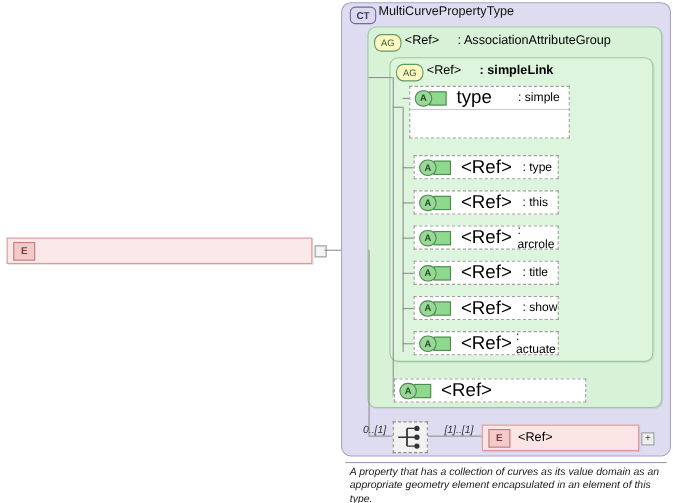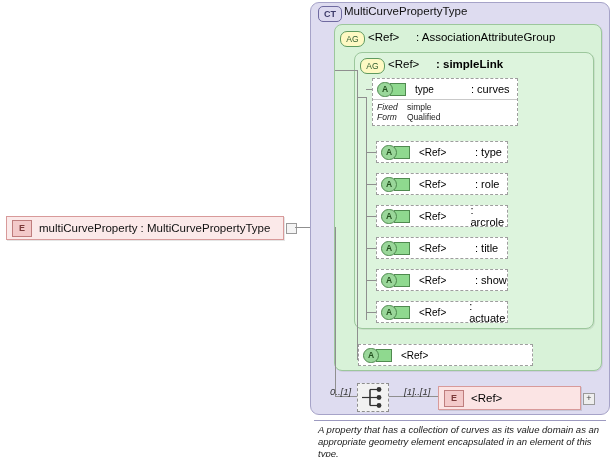--- a/index.html
+++ b/index.html
@@ -83,21 +83,21 @@
     position:absolute;left:0;top:0;width:16px;height:15px;
     background:#9ad79a;border:1px solid #4f8a4f;border-radius:8px;
     font-size:8.5px;font-weight:bold;color:#24511f;
     display:flex;align-items:center;justify-content:center;
     box-sizing:border-box;z-index:2;
   }
   .badge-a .sq{
     position:absolute;left:13px;top:1px;width:16px;height:13px;
     background:#8fd98f;border:1px solid #4f8a4f;box-sizing:border-box;
   }
-  .attr-name{font-size:10px;width:56px;}
+  .attr-name{font-size:17px;width:56px;}
   .attr-type{font-size:11px;}
 
   
   #type-card{
     left:372px;top:78px;width:146px;height:48px;
     border:1px dashed #9e9e9e;background:#ffffff;box-sizing:border-box;
   }
   #type-head{
     height:21px;display:flex;align-items:center;
     border-bottom:1px solid #c9c9c9;box-sizing:border-box;
@@ -141,21 +141,20 @@
   #doc-text{
     left:318px;top:424px;width:286px;
     font-size:9.5px;font-style:italic;color:#1a1a1a;line-height:12px;
   }
 </style>
 </head>
 <body>
 
 <div class="abs" id="root-element">
   <span class="badge-e">E</span>
-  <span class="root-label">multiCurveProperty  : MultiCurvePropertyType</span>
 </div>
 <div class="abs" id="root-expander"></div>
 
 <div class="abs ln lnh" style="left:295px;top:227px;width:40px;"></div>
 
 <div class="abs" id="ct-container"></div>
 <div class="abs badge-ct">CT</div>
 <div class="abs" id="ct-title">MultiCurvePropertyType</div>
 
 <div class="abs" id="ag-outer"></div>
@@ -186,49 +185,39 @@
 <div class="abs ln lnh" style="left:366px;top:312px;width:10px;"></div>
 <div class="abs ln lnh" style="left:357px;top:355px;width:9px;"></div>
 
 <div class="abs" id="type-card">
   <div id="type-head">
     <span class="badge-a">
       <span class="circ">A</span>
       <span class="sq"></span>
     </span>
     <span class="attr-name">type</span>
-    <span class="attr-type">: curves</span>
+    <span class="attr-type">: simple</span>
   </div>
-  <div class="prop-table">
-    <div class="prop-row">
-      <span class="prop-key">Fixed</span>
-      <span class="prop-val">simple</span>
-    </div>
-    <div class="prop-row">
-      <span class="prop-key">Form</span>
-      <span class="prop-val">Qualified</span>
-    </div>
-  </div>
 </div>
 
 <div class="abs attr-row" style="left:376px;top:141px;width:132px;">
   <span class="badge-a">
       <span class="circ">A</span>
       <span class="sq"></span>
     </span>
   <span class="attr-name">&lt;Ref&gt;</span>
   <span class="attr-type">: type</span>
 </div>
 <div class="abs attr-row" style="left:376px;top:173px;width:132px;">
   <span class="badge-a">
       <span class="circ">A</span>
       <span class="sq"></span>
     </span>
   <span class="attr-name">&lt;Ref&gt;</span>
-  <span class="attr-type">: role</span>
+  <span class="attr-type">: this</span>
 </div>
 <div class="abs attr-row" style="left:376px;top:205px;width:132px;">
   <span class="badge-a">
       <span class="circ">A</span>
       <span class="sq"></span>
     </span>
   <span class="attr-name">&lt;Ref&gt;</span>
   <span class="attr-type">: arcrole</span>
 </div>
 <div class="abs attr-row" style="left:376px;top:237px;width:132px;">

